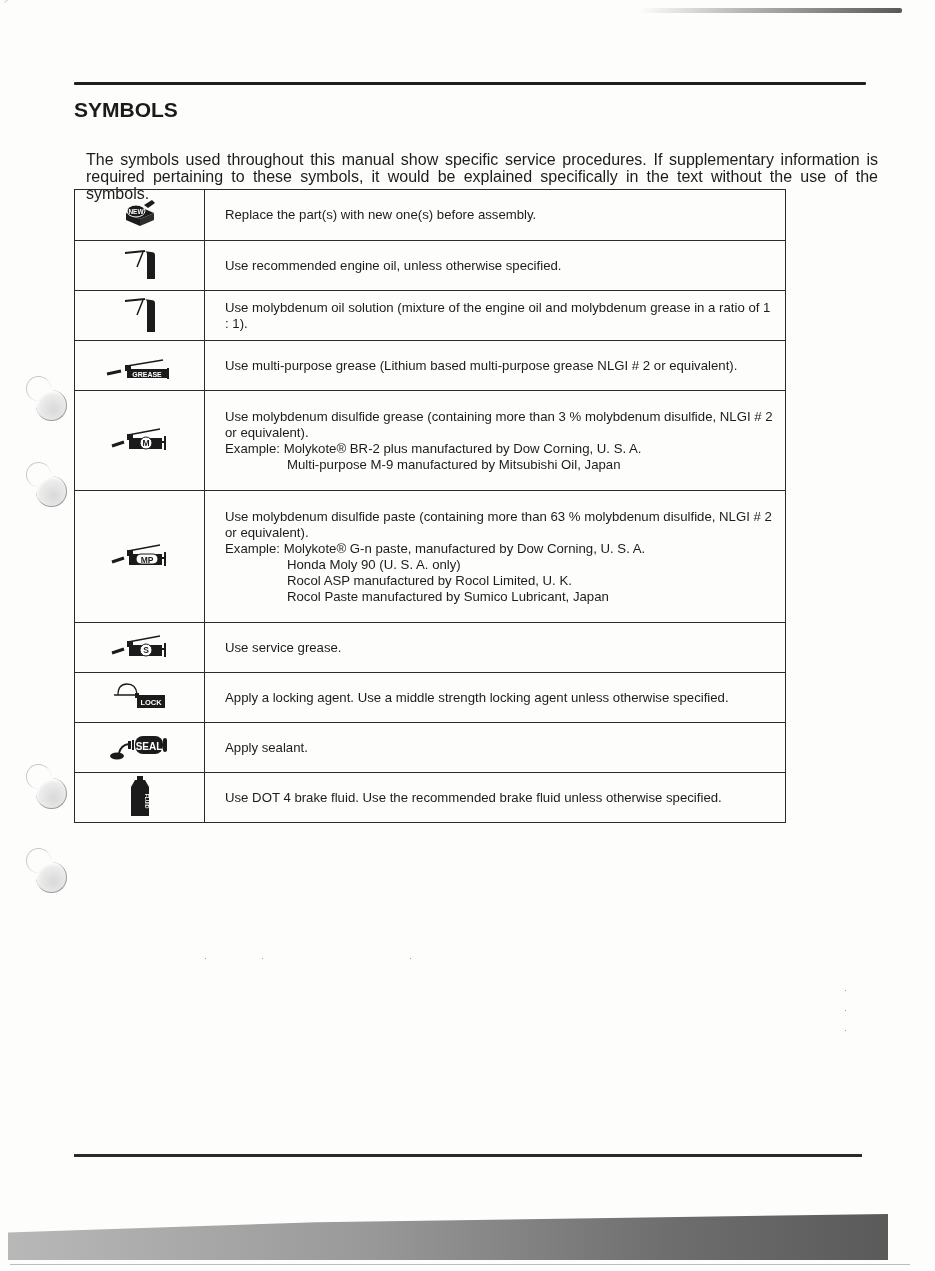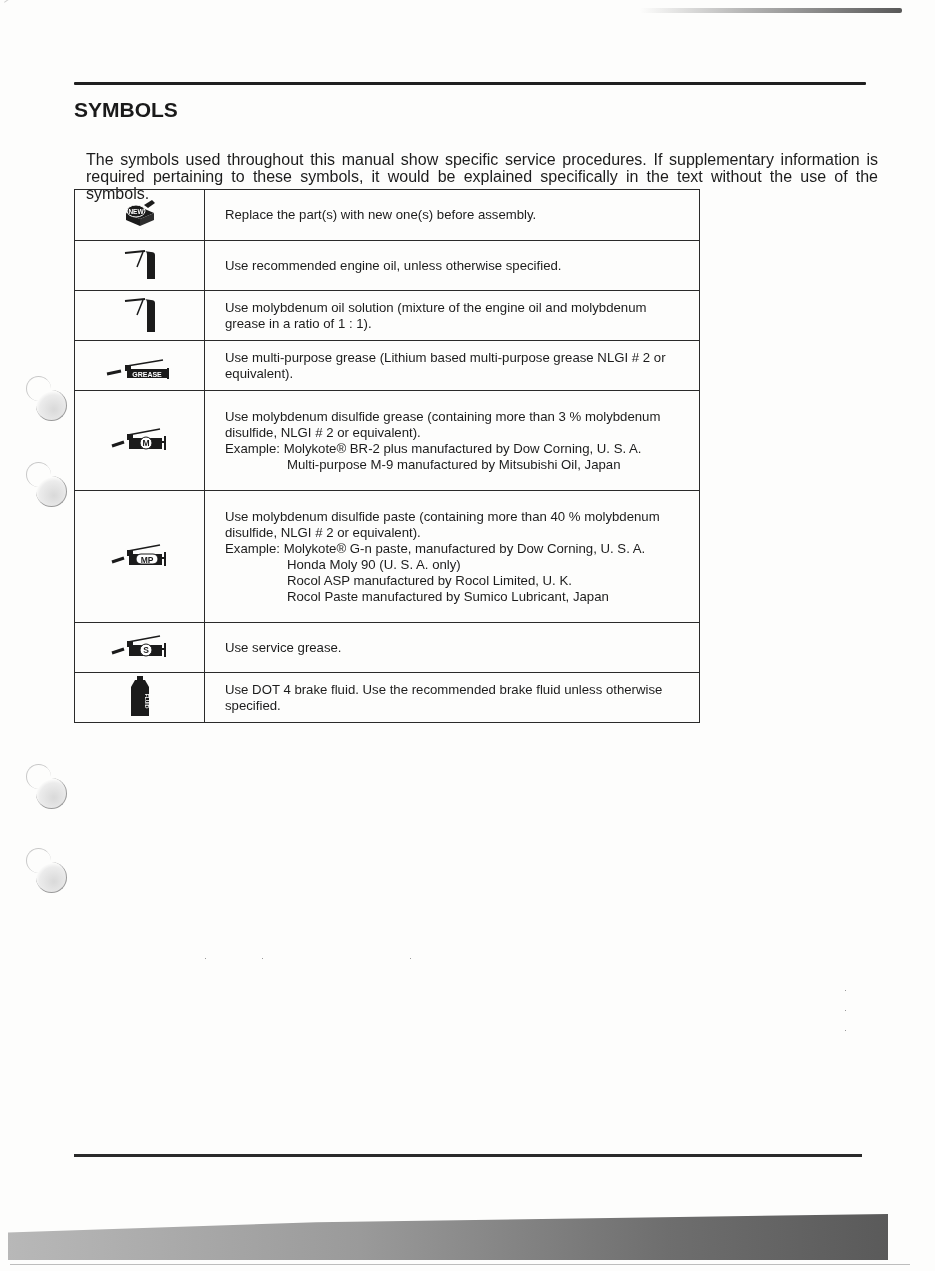--- a/index.html
+++ b/index.html
@@ -23,21 +23,21 @@
     }
     .title {
       position: absolute; left: 74px; top: 98px; margin: 0;
       font-size: 21px; font-weight: bold; letter-spacing: 0px; color: #1a1a1a;
     }
     .intro {
       position: absolute; left: 74px; top: 139px; width: 792px; margin: 12px;
       font-size: 16px; line-height: 17px; text-align: justify; text-align-last: left;
     }
     table.symbols {
-      position: absolute; left: 74px; top: 189px; width: 626px;
+      position: absolute; left: 74px; top: 189px; width: 712px;
       border-collapse: collapse; table-layout: fixed;
     }
     table.symbols td {
       border: 1.4px solid #2a2a2a; padding: 0; vertical-align: middle;
     }
     td.icon-cell { width: 129px; text-align: center; }
     td.desc-cell { padding-left: 20px !important; padding-right: 10px !important; font-size: 13.2px; line-height: 16px; }
     .ex-line { display: block; }
     .ex-indent { display: block; padding-left: 62px; }
     .icon { display: inline-block; vertical-align: middle; }
@@ -173,21 +173,21 @@
             <rect x="17" y="8" width="6" height="6" fill="#1b1b1b"></rect>
             <rect x="19" y="12" width="33" height="11" fill="#1b1b1b"></rect>
             <rect x="54" y="10" width="2" height="14" fill="#1b1b1b"></rect>
             <rect x="52" y="15" width="4" height="2" fill="#1b1b1b"></rect>
             <rect x="26" y="12" width="22" height="10" rx="5" fill="#fff" stroke="#1b1b1b" stroke-width="1"></rect>
             <text x="37" y="20.5" font-size="8.5" font-weight="bold" fill="#1b1b1b" text-anchor="middle" font-family="Liberation Sans, sans-serif">MP</text>
           </svg>
         </span>
       </td>
       <td class="desc-cell">
-        <span class="ex-line">Use molybdenum disulfide paste (containing more than 40 % molybdenum disulfide, NLGI # 2 or equivalent).</span>
+        <span class="ex-line">Use molybdenum disulfide paste (containing more than 63 % molybdenum disulfide, NLGI # 2 or equivalent).</span>
         <span class="ex-line"><span>Example:</span> <span>Molykote® G-n paste, manufactured by Dow Corning, U. S. A.</span></span>
         <span class="ex-indent">Honda Moly 90 (U. S. A. only)</span>
         <span class="ex-indent">Rocol ASP manufactured by Rocol Limited, U. K.</span>
         <span class="ex-indent">Rocol Paste manufactured by Sumico Lubricant, Japan</span>
       </td>
     </tr>
 
     <tr style="height:50px;">
       <td class="icon-cell">
         <span class="icon">
@@ -199,21 +199,51 @@
             <rect x="54" y="10" width="2" height="14" fill="#1b1b1b"></rect>
             <rect x="52" y="15" width="4" height="2" fill="#1b1b1b"></rect>
             <circle cx="36" cy="17" r="6" fill="#fff" stroke="#1b1b1b" stroke-width="1"></circle>
             <text x="36" y="20" font-size="8.5" font-weight="bold" fill="#1b1b1b" text-anchor="middle" font-family="Liberation Sans, sans-serif">S</text>
           </svg>
         </span>
       </td>
       <td class="desc-cell">Use service grease.</td>
     </tr>
 
-
+    <tr style="height:50px;">
+      <td class="icon-cell">
+        <span class="icon">
+          <svg width="60" height="28" viewBox="0 0 60 28">
+            <path d="M4,13 L26,13" stroke="#1b1b1b" stroke-width="1.5" fill="none"></path>
+            <path d="M8,13 Q8,2 17,2 Q26,2 27,12" stroke="#1b1b1b" stroke-width="1.3" fill="none"></path>
+            <rect x="25" y="11" width="4" height="5" fill="#1b1b1b"></rect>
+            <rect x="27" y="13" width="28" height="13" fill="#1b1b1b"></rect>
+            <text x="41" y="23" font-size="7.5" font-weight="bold" fill="#fff" text-anchor="middle" font-family="Liberation Sans, sans-serif">LOCK</text>
+          </svg>
+        </span>
+      </td>
+      <td class="desc-cell">Apply a locking agent. Use a middle strength locking agent unless otherwise specified.</td>
+    </tr>
+
+    <tr style="height:50px;">
+      <td class="icon-cell">
+        <span class="icon">
+          <svg width="62" height="30" viewBox="0 0 62 30">
+            <ellipse cx="8" cy="25" rx="7" ry="3.5" fill="#1b1b1b"></ellipse>
+            <path d="M10,22 Q12,14 20,13" stroke="#1b1b1b" stroke-width="2" fill="none"></path>
+            <rect x="19" y="10" width="3" height="8" fill="#1b1b1b"></rect>
+            <rect x="23" y="9" width="2" height="10" fill="#1b1b1b"></rect>
+            <rect x="26" y="5" width="28" height="18" rx="8" fill="#1b1b1b"></rect>
+            <rect x="54" y="7" width="4" height="14" rx="2" fill="#1b1b1b"></rect>
+            <text x="40" y="19" font-size="10" font-weight="bold" fill="#fff" text-anchor="middle" font-family="Liberation Sans, sans-serif">SEAL</text>
+          </svg>
+        </span>
+      </td>
+      <td class="desc-cell">Apply sealant.</td>
+    </tr>
 
     <tr style="height:50px;">
       <td class="icon-cell">
         <span class="icon">
           <svg width="22" height="42" viewBox="0 0 22 42">
             <rect x="8" y="1" width="6" height="4" fill="#1b1b1b"></rect>
             <path d="M6,5 L16,5 L20,12 L20,41 L2,41 L2,12 Z" fill="#1b1b1b"></path>
             <text x="11" y="15" font-size="5" font-weight="bold" fill="#fff" text-anchor="middle" transform="rotate(90 11 26)" font-family="Liberation Sans, sans-serif">BRAKE</text>
             <text x="11" y="21" font-size="5" font-weight="bold" fill="#fff" text-anchor="middle" transform="rotate(90 11 26)" font-family="Liberation Sans, sans-serif">FLUID</text>
           </svg>

